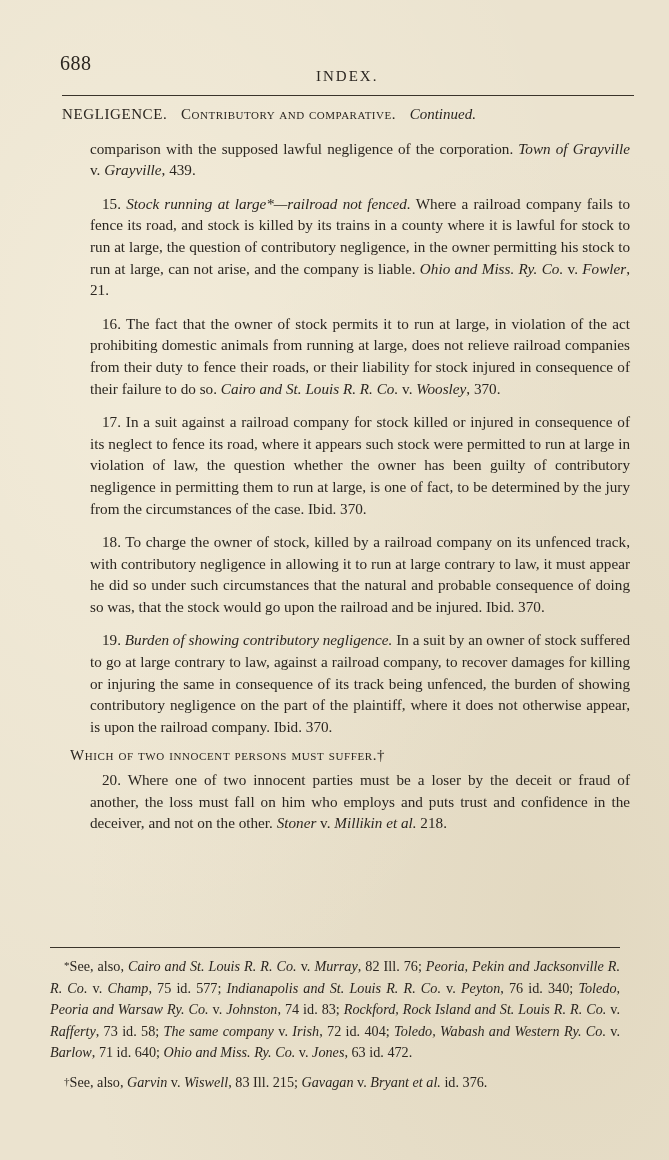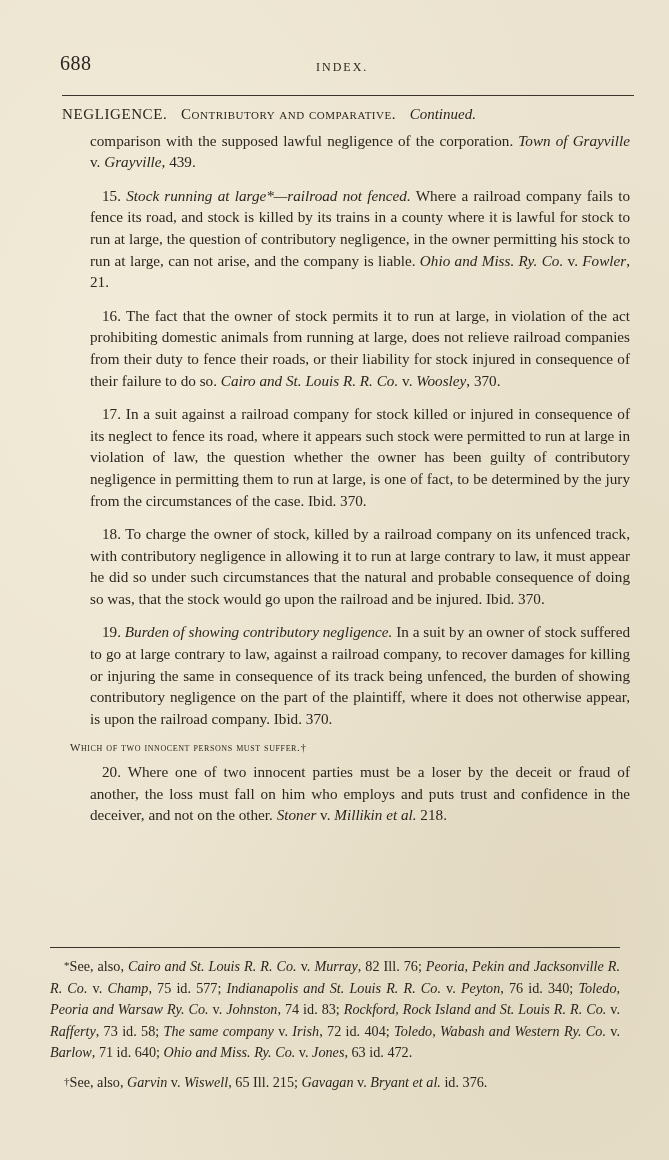--- a/index.html
+++ b/index.html
@@ -34,43 +34,43 @@
     .page-number {
       position: absolute;
       left: 0;
       top: 0;
       font-size: 20px;
       letter-spacing: 0.5px;
     }
     .running-title {
       position: absolute;
       left: 256px;
-      top: 8px;
-      font-size: 12px;
+      top: 16px;
+      font-size: 15px;
       letter-spacing: 2px;
     }
     .head-rule {
       position: absolute;
       top: 95px;
       left: 62px;
       width: 572px;
       height: 0;
       border-top: 1.5px solid #3a342b;
     }
     .content {
       position: absolute;
       top: 104px;
       left: 62px;
       width: 568px;
       font-size: 15.2px;
       line-height: 21.6px;
     }
     .heading-line {
       font-size: 15px;
-      margin-bottom: 4px;
+      margin-bottom: 12px;
     }
     .heading-main {
       letter-spacing: 0.6px;
     }
     .smallcaps {
       font-variant: small-caps;
       letter-spacing: 0.5px;
       margin-left: 10px;
     }
     .continued {
@@ -90,21 +90,21 @@
       margin-top: 0;
     }
     em, .it {
       font-style: italic;
     }
     .subheading {
       font-variant: small-caps;
       letter-spacing: 0.6px;
       margin-top: 8px;
       margin-left: 8px;
-      font-size: 11px;
+      font-size: 15px;
     }
     .foot-rule {
       position: absolute;
       top: 947px;
       left: 50px;
       width: 570px;
       height: 0;
       border-top: 1.5px solid #3a342b;
     }
     .footnotes {
@@ -183,17 +183,17 @@
     </p>
   </div>
 
   <div class="foot-rule"></div>
 
   <div class="footnotes">
     <p class="footnote" style="margin:0;">
       <span class="mark">*</span><span class="fn-body"><span>See, also, </span><em>Cairo and St. Louis R. R. Co.</em><span> v. </span><em>Murray</em><span>, 82 Ill. 76; </span><em>Peoria, Pekin and Jacksonville R. R. Co.</em><span> v. </span><em>Champ</em><span>, 75 id. 577; </span><em>Indianapolis and St. Louis R. R. Co.</em><span> v. </span><em>Peyton</em><span>, 76 id. 340; </span><em>Toledo, Peoria and Warsaw Ry. Co.</em><span> v. </span><em>Johnston</em><span>, 74 id. 83; </span><em>Rockford, Rock Island and St. Louis R. R. Co.</em><span> v. </span><em>Rafferty</em><span>, 73 id. 58; </span><em>The same company</em><span> v. </span><em>Irish</em><span>, 72 id. 404; </span><em>Toledo, Wabash and Western Ry. Co.</em><span> v. </span><em>Barlow</em><span>, 71 id. 640; </span><em>Ohio and Miss. Ry. Co.</em><span> v. </span><em>Jones</em><span>, 63 id. 472.</span></span>
     </p>
     <p class="footnote" style="margin:8px 0 0 0;">
-      <span class="mark">†</span><span class="fn-body"><span>See, also, </span><em>Garvin</em><span> v. </span><em>Wiswell</em><span>, 65 Ill. 215; </span><em>Gavagan</em><span> v. </span><em>Bryant et al.</em><span> id. 376.</span></span>
+      <span class="mark">†</span><span class="fn-body"><span>See, also, </span><em>Garvin</em><span> v. </span><em>Wiswell</em><span>, 83 Ill. 215; </span><em>Gavagan</em><span> v. </span><em>Bryant et al.</em><span> id. 376.</span></span>
     </p>
   </div>
 
 </div>
 
 </body></html>

